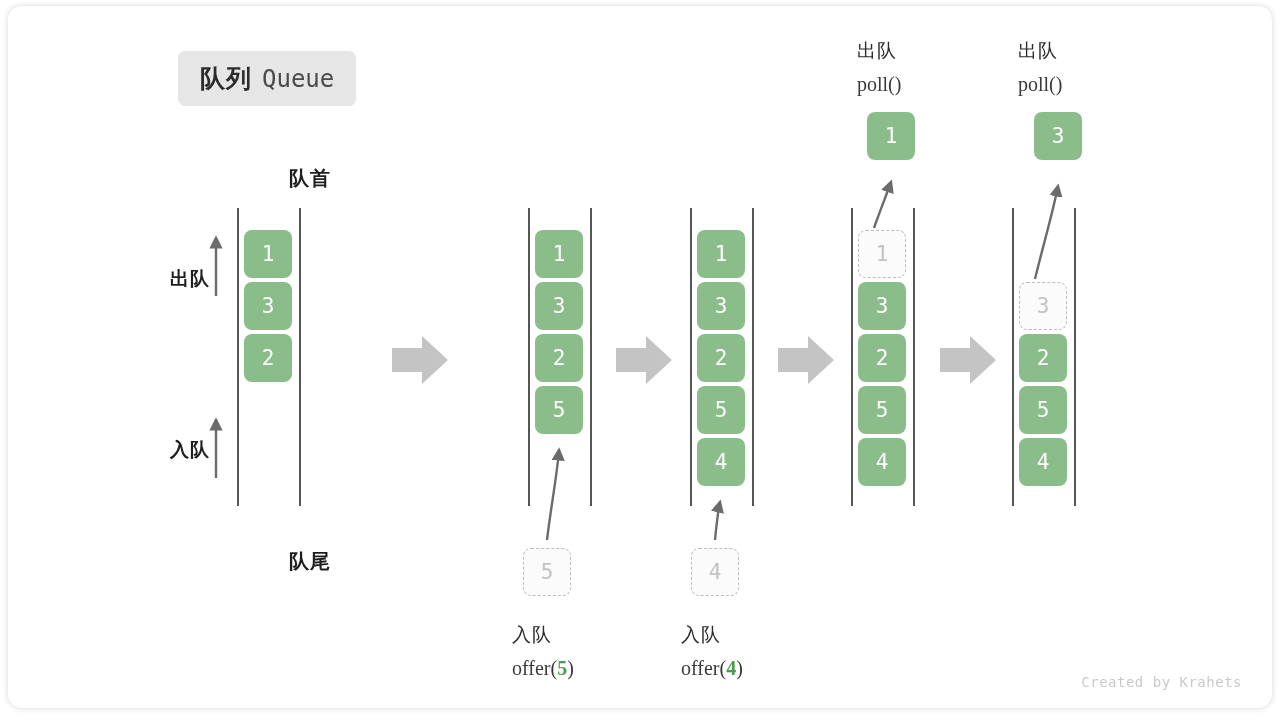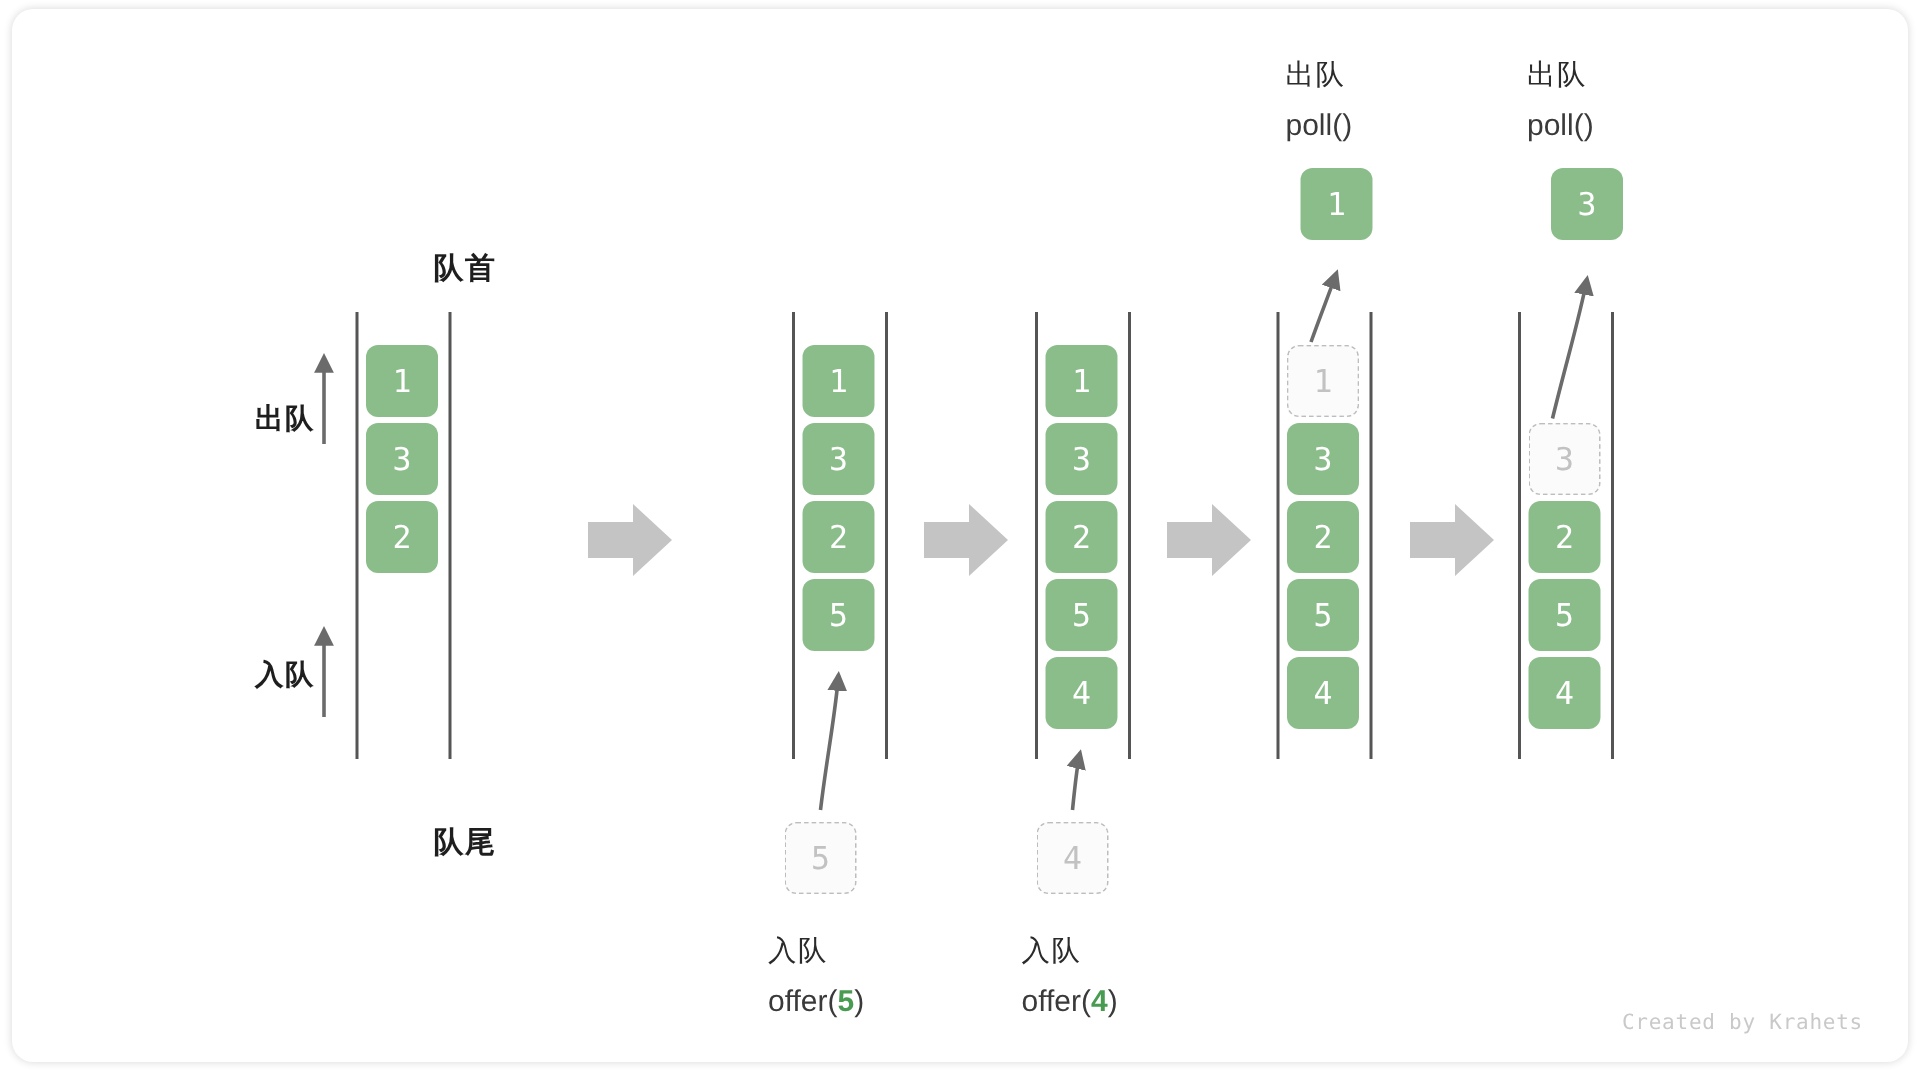--- a/index.html
+++ b/index.html
@@ -98,21 +98,21 @@
 
   
   .op-caption {
     font-size: 19px;
     color: #2b2b2b;
     line-height: 1.75;
     white-space: nowrap;
   }
   .op-cn { font-weight: normal; letter-spacing: 1px; }
   .op-code {
-    font-family: Liberation Sans, sans-serif;
+    font-family: Liberation Serif, serif;
     font-size: 20px;
     color: #3a3a3a;
   }
   .op-code .num { color: #4a9b52; font-weight: bold; }
 
   .poll-caption {
     font-size: 19px;
     color: #2b2b2b;
     line-height: 1.75;
     text-align: left;
@@ -135,20 +135,24 @@
     width: 1264px;
     height: 702px;
     pointer-events: none;
   }
 </style>
 </head>
 <body>
 
 <div class="card">
 
+  <div class="abs title-badge">
+    <span class="title-cn">队列</span>
+    <span class="title-en">Queue</span>
+  </div>
 
   <div class="abs head-label" style="left:203px; top:159px;">队首</div>
   <div class="abs tail-label" style="left:203px; top:542px;">队尾</div>
 
   <div class="abs side-label" style="left:132px; top:260px;">出队</div>
   <div class="abs side-label" style="left:132px; top:431px;">入队</div>
 
   <div class="abs rail" style="left:229px; top:202px; height:298px;"></div>
   <div class="abs rail" style="left:291px; top:202px; height:298px;"></div>
   <div class="abs box" style="left:236px; top:224px;">1</div>

